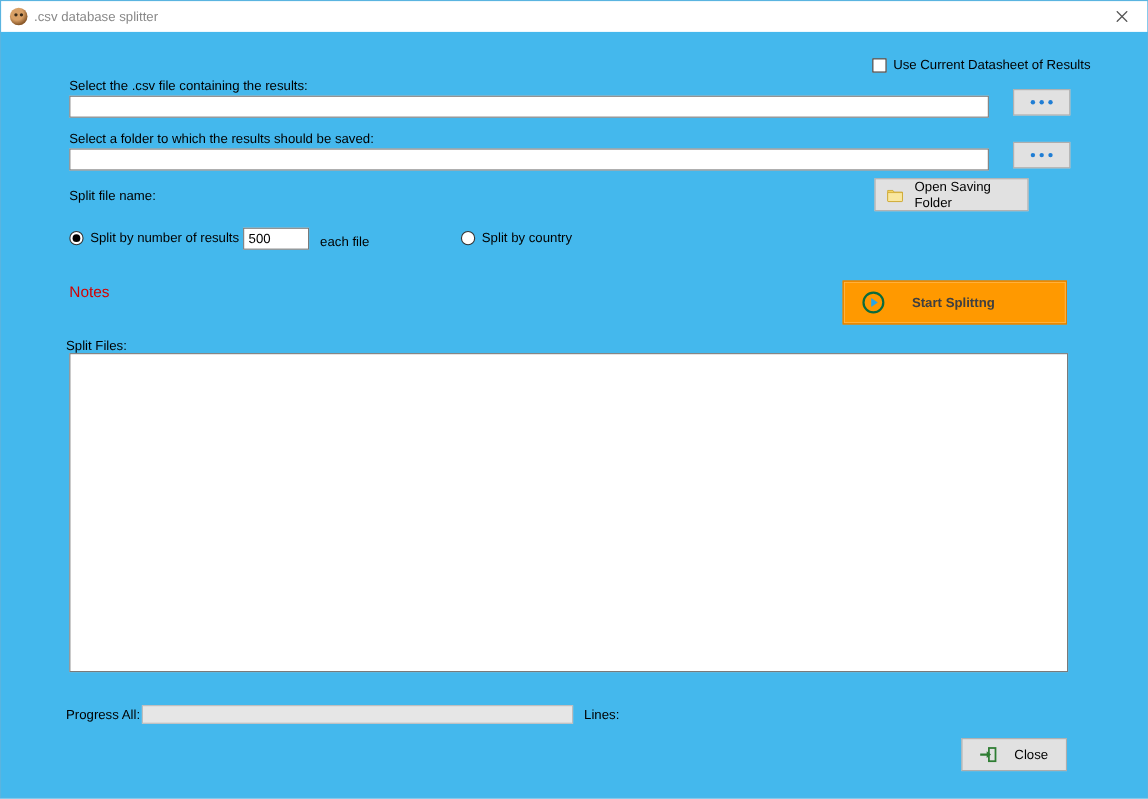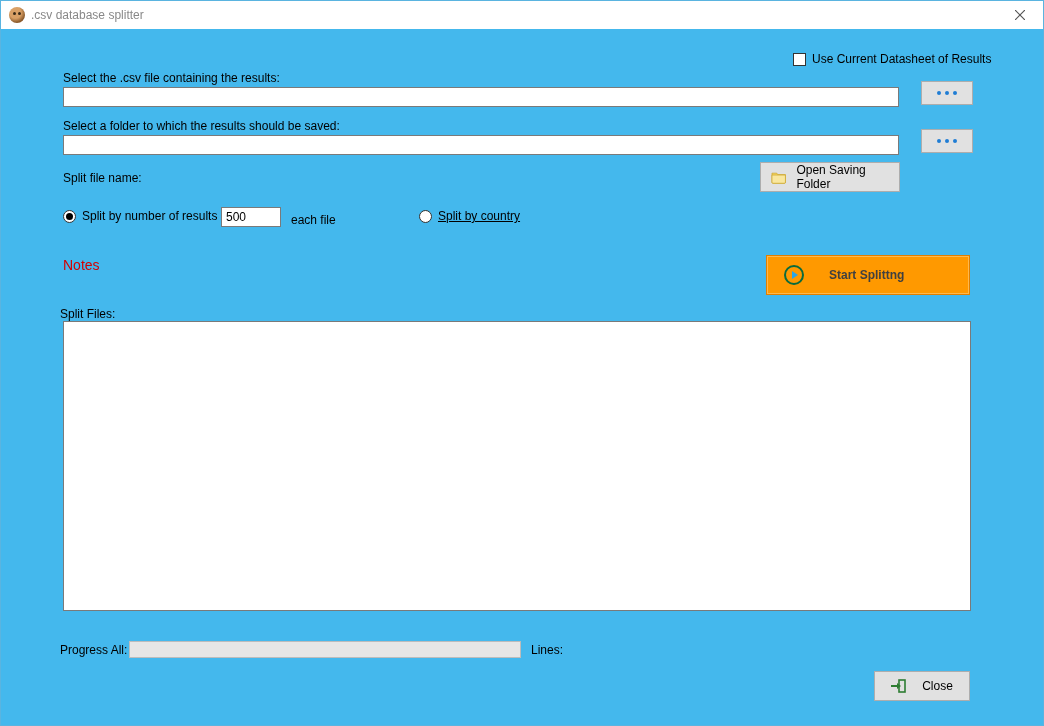--- a/index.html
+++ b/index.html
@@ -110,20 +110,21 @@
       width: 140px;
       height: 30px;
       background: #e1e1e1;
       border: 1px solid #adadad;
       display: flex;
       align-items: center;
       padding-left: 10px;
       gap: 10px;
       cursor: pointer;
       font-size: 12px;
+      margin-left: 35px;
     }
     .start-btn {
       width: 204px;
       height: 40px;
       background: #ff9900;
       border: 1px solid #e07f00;
       display: flex;
       align-items: center;
       padding-left: 16px;
       gap: 24px;
@@ -251,21 +252,21 @@
       <span>Open Saving Folder</span>
     </div>
 
     <div class="abs radio" style="left:62px; top:180px;">
       <span class="circle selected"></span>
       <span>Split by number of results</span>
     </div>
     <input type="text" class="abs text-input" style="left: 220px; top: 178px; width: 60px;" value="500">
     <div class="abs field-label" style="left:290px; top:184px;">each file</div>
 
-    <div class="abs radio" style="left:418px; top:180px;text-decoration:underline;">
+    <div class="abs radio" style="left:418px; top:180px;">
       <span class="circle"></span>
       <span>Split by country</span>
     </div>
 
     <div class="abs notes" style="left:62px; top:228px;">Notes</div>
 
     <div class="abs start-btn" style="left:765px; top:226px;">
       <svg width="22" height="22" viewBox="0 0 22 22">
         <circle cx="11" cy="11" r="9" fill="none" stroke="#0a6b3d" stroke-width="2"></circle>
         <polygon points="9,7 15,11 9,15" fill="#2aa6e8"></polygon>

